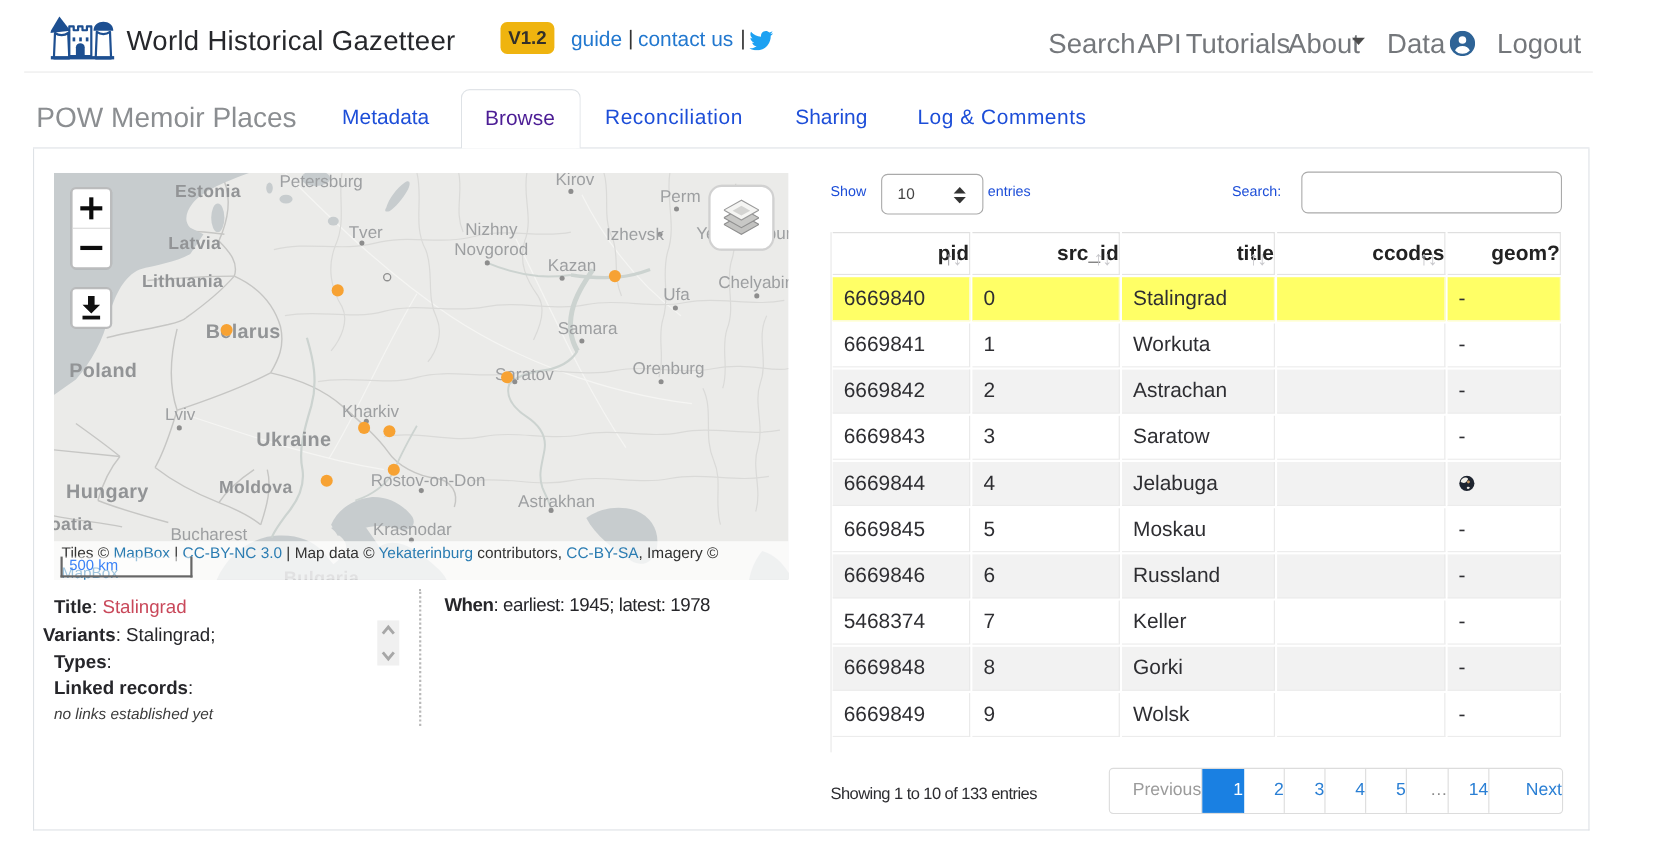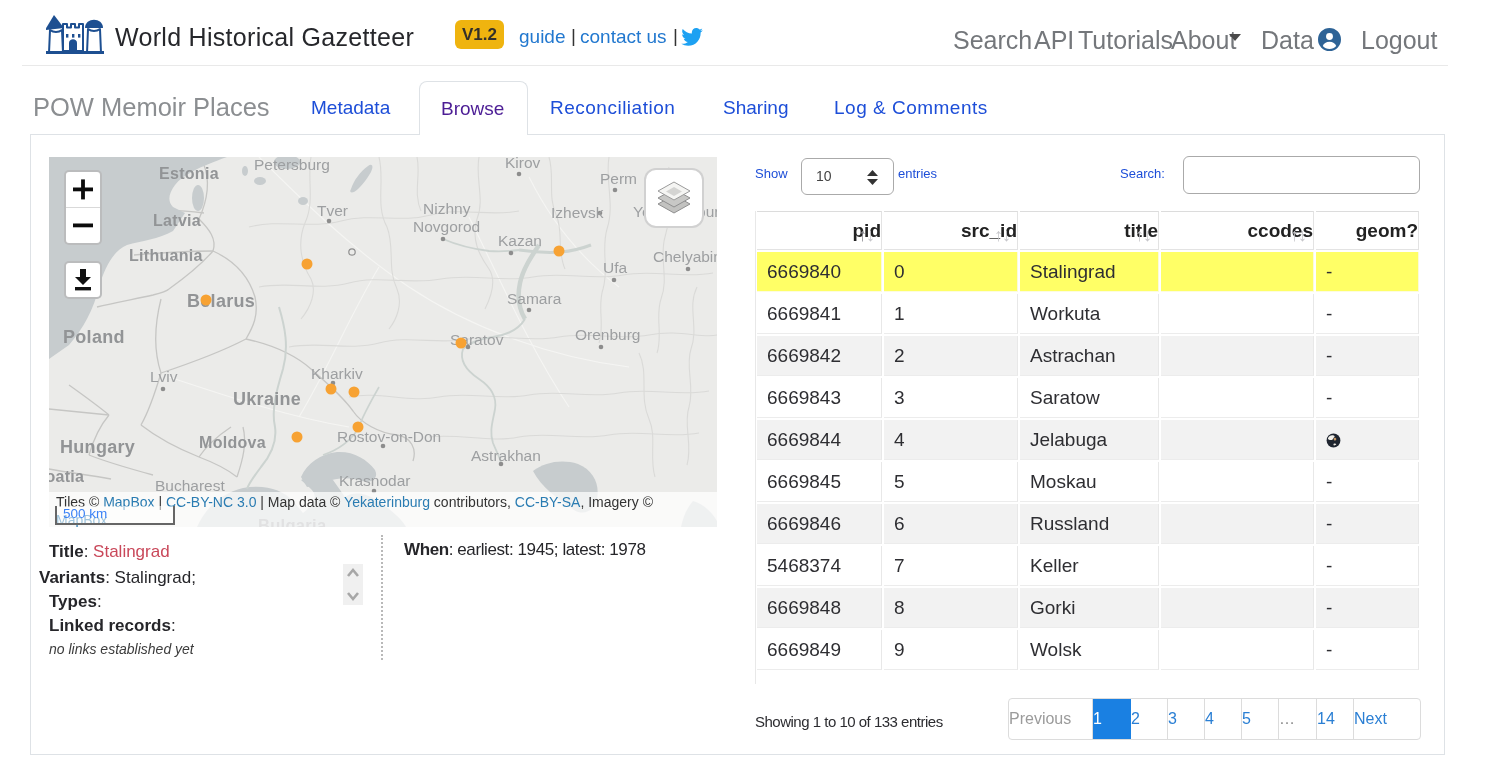--- a/index.html
+++ b/index.html
@@ -50,21 +50,21 @@
 #dt { position:absolute; left:755px; top:209px; width:666px; border-collapse:separate; border-spacing:2px; table-layout:fixed; font-size:19px; color:#2e2e32; }
 #dt th { height:39px; text-align:right; padding:0 0 0 10px; font-weight:bold; border-top:1px solid #dcdcdc; border-bottom:1px solid #e3e3e3; border-right:1px solid #e3e3e3; position:relative; font-size:19px; color:#222; }
 #dt td { height:40px; padding:0 0 0 10px; border-right:1px solid #e8e8e8; border-bottom:1px solid #ececec; }
 #dt .hl td { background:#ffff66; border-right-color:#fbfbda; border-bottom-color:#fcfce0; }
 #dt .g td { background:#f2f2f2; }
 .sort { position:absolute; right:7px; top:13px; font-size:18px; letter-spacing:-1px; color:#c6c6ca; }
 #tbl-l { position:absolute; left:755px; top:211px; width:1px; height:473px; background:#e8e8e8; }
 
 #pgshow { position:absolute; left:755px; top:713px; font-size:15px; letter-spacing:-0.5px; color:#2c2c30; }
 #pager { position:absolute; left:1008px; top:698px; height:42px; display:flex; border:1px solid #dcdcdc; border-radius:4px; overflow:hidden; font-size:16px; }
-#pager .pi { height:40px; line-height:40px; text-align:left; border-right:1px solid #dcdcdc; color:#2a7fd4; }
+#pager .pi { height:40px; line-height:40px; text-align:right; border-right:1px solid #dcdcdc; color:#2a7fd4; }
 #pager .pi:last-child { border-right:none; }
 </style>
 </head>
 <body>
 <div id="page">
 
 <svg class="abs" style="left:46px;top:11px" width="58" height="44" viewBox="0 0 58 44">
   <g stroke="#1d4f91" stroke-width="2" fill="#fff" stroke-linejoin="round">
     <path d="M3,42 L4,19 C6,20.5 8,21 10,21 C12,21 14,20.5 16,19 L17,42 Z"></path>
     <path d="M41,42 L42,18 C44,19.5 46,20 48,20 C50,20 52,19.5 54,18 L55,42 Z"></path>

